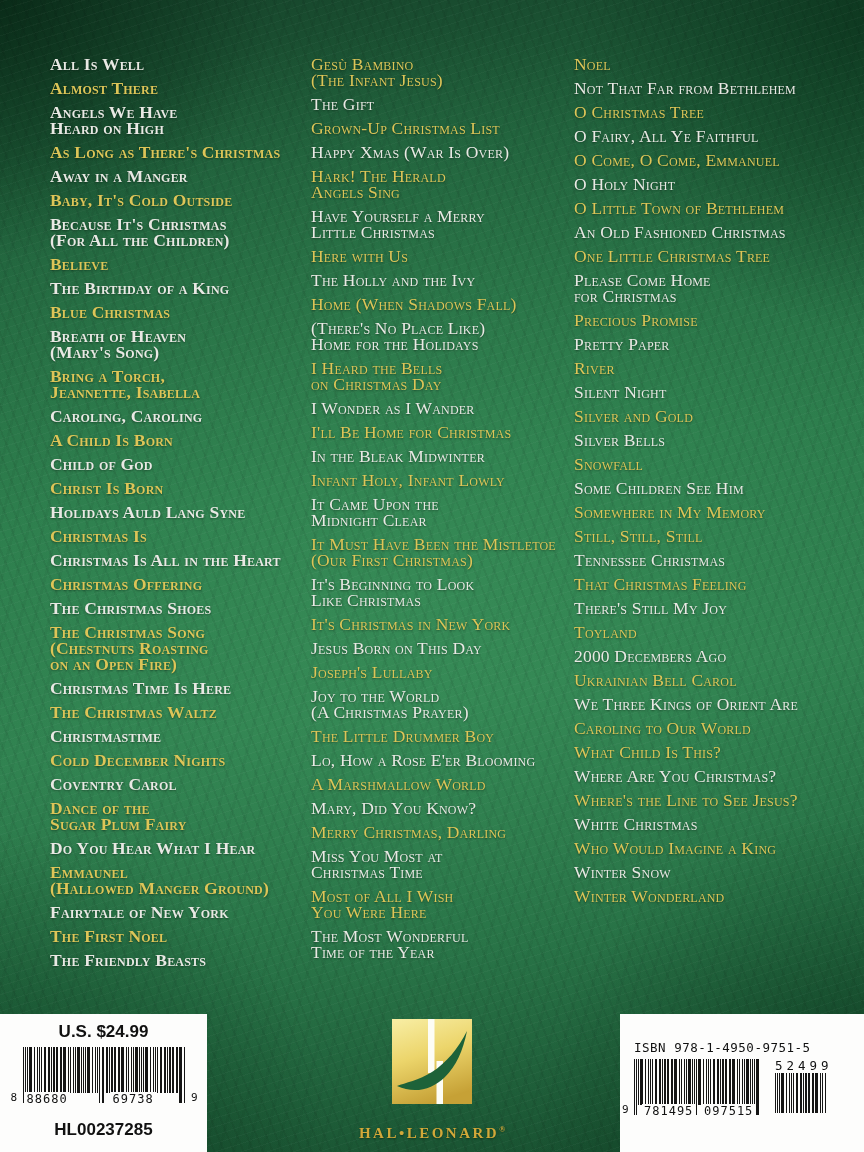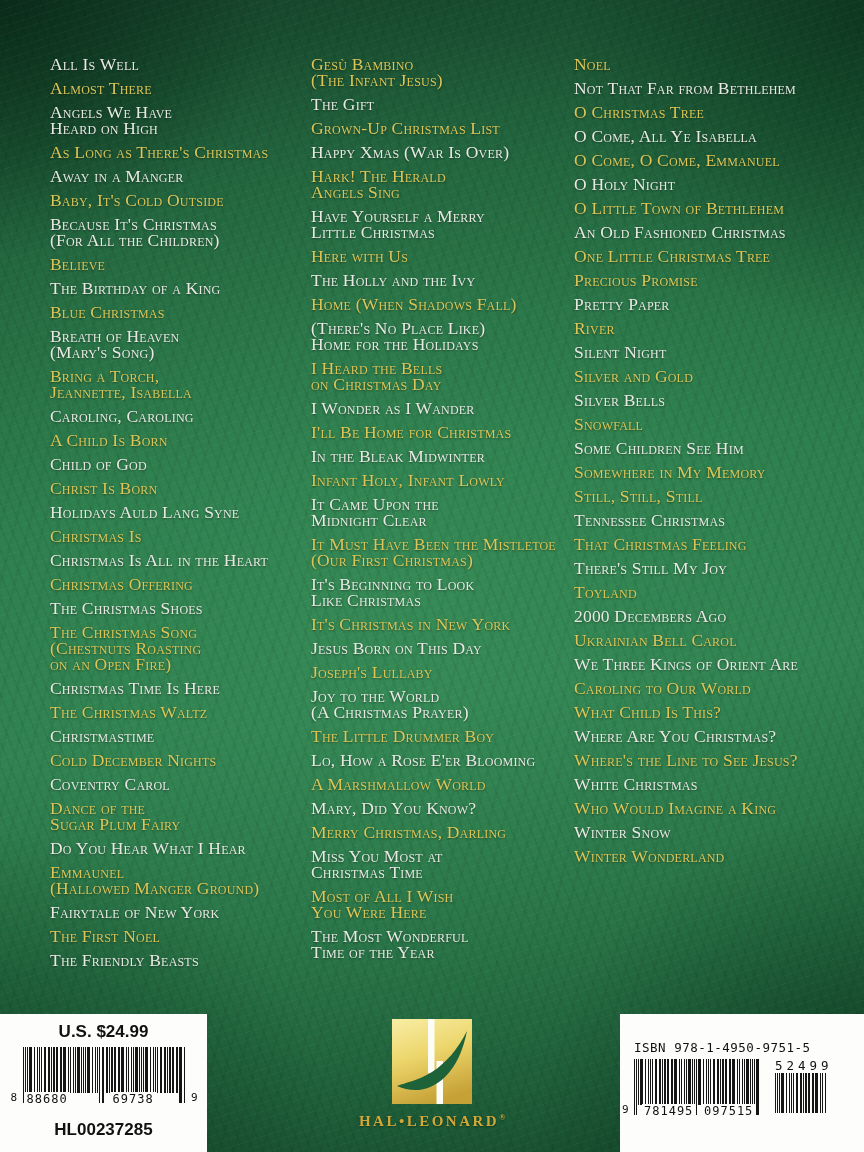--- a/index.html
+++ b/index.html
@@ -16,21 +16,21 @@
   }
   .texture{
     position:absolute;inset:0;pointer-events:none;
     background:
       repeating-linear-gradient(68deg, rgba(0,0,0,.055) 0 2px, rgba(0,0,0,0) 2px 9px),
       repeating-linear-gradient(-18deg, rgba(255,255,255,.028) 0 1px, rgba(255,255,255,0) 1px 8px),
       repeating-linear-gradient(104deg, rgba(0,0,0,.04) 0 3px, rgba(0,0,0,0) 3px 14px);
     mix-blend-mode:normal;
   }
   .col{position:absolute;top:56px;}
-  .col-1{left:50px;width:252px;}
+  .col-1{left:50px;width:252px;font-weight:bold;}
   .col-2{left:311px;width:256px;}
   .col-3{left:574px;width:280px;}
   .song{
     font-variant:small-caps;
     font-size:17.5px;line-height:16px;letter-spacing:.2px;
     margin-bottom:8px;white-space:nowrap;
     text-shadow:0 1px 2px rgba(0,18,8,.45);
   }
   .song.gold{color:#ddc558;}
   .song.white{color:#e9e9e4;}
@@ -44,21 +44,21 @@
   .bar.tall{height:56px;}
   .dg{position:absolute;bottom:-3px;background:#fdfdfc;padding:0 2px;
       font:12px "DejaVu Sans Mono",monospace;color:#111;letter-spacing:1px;}
   .upc .dg1{left:2px;} .upc .dg2{left:88px;}
   .od{position:absolute;bottom:-1px;font:11px "DejaVu Sans Mono",monospace;color:#111;}
   .od-left{left:-12px;} .od-right{right:-13px;}
   .catalog{margin-top:13px;text-align:center;font:bold 17px "Liberation Sans",sans-serif;color:#111;}
 
   .logo-box{position:absolute;left:332px;top:1019px;width:200px;text-align:center;}
   .logo-box svg{display:inline-block;}
-  .wordmark{margin-top:5px;font:bold 15px "Liberation Serif",serif;color:#d2a839;
+  .wordmark{margin-top:17px;font:bold 15px "Liberation Serif",serif;color:#d2a839;
             letter-spacing:2.5px;text-shadow:0 1px 2px rgba(0,20,8,.5);white-space:nowrap;}
   .wordmark sup{font-size:8px;letter-spacing:0;}
 
   .isbn-box{position:absolute;left:620px;top:1014px;width:244px;height:170px;background:#fdfdfc;}
   .isbn-label{margin:26px 0 4px 14px;font:12.5px "DejaVu Sans Mono",monospace;color:#111;letter-spacing:.5px;}
   .ean-row{display:flex;align-items:flex-start;margin-left:14px;}
   .ean .dg1{left:8px;} .ean .dg2{left:68px;}
   .addon{margin-left:16px;margin-top:14px;position:relative;}
   .addon .bar{height:40px;}
   .addon-num{position:absolute;top:-15px;left:0;width:100%;text-align:center;
@@ -134,26 +134,27 @@
       <div class="song white">Mary, Did You Know?</div>
       <div class="song gold">Merry Christmas, Darling</div>
       <div class="song white">Miss You Most at<br>Christmas Time</div>
       <div class="song gold">Most of All I Wish<br>You Were Here</div>
       <div class="song white">The Most Wonderful<br>Time of the Year</div>
     </div>
   <div class="col col-3">
       <div class="song gold">Noel</div>
       <div class="song white">Not That Far from Bethlehem</div>
       <div class="song gold">O Christmas Tree</div>
-      <div class="song white">O Come, All Ye Isabella</div>
+      <div class="song white">O Fairy, All Ye Faithful</div>
       <div class="song gold">O Come, O Come, Emmanuel</div>
       <div class="song white">O Holy Night</div>
       <div class="song gold">O Little Town of Bethlehem</div>
       <div class="song white">An Old Fashioned Christmas</div>
       <div class="song gold">One Little Christmas Tree</div>
+      <div class="song white">Please Come Home<br>for Christmas</div>
       <div class="song gold">Precious Promise</div>
       <div class="song white">Pretty Paper</div>
       <div class="song gold">River</div>
       <div class="song white">Silent Night</div>
       <div class="song gold">Silver and Gold</div>
       <div class="song white">Silver Bells</div>
       <div class="song gold">Snowfall</div>
       <div class="song white">Some Children See Him</div>
       <div class="song gold">Somewhere in My Memory</div>
       <div class="song gold">Still, Still, Still</div>

